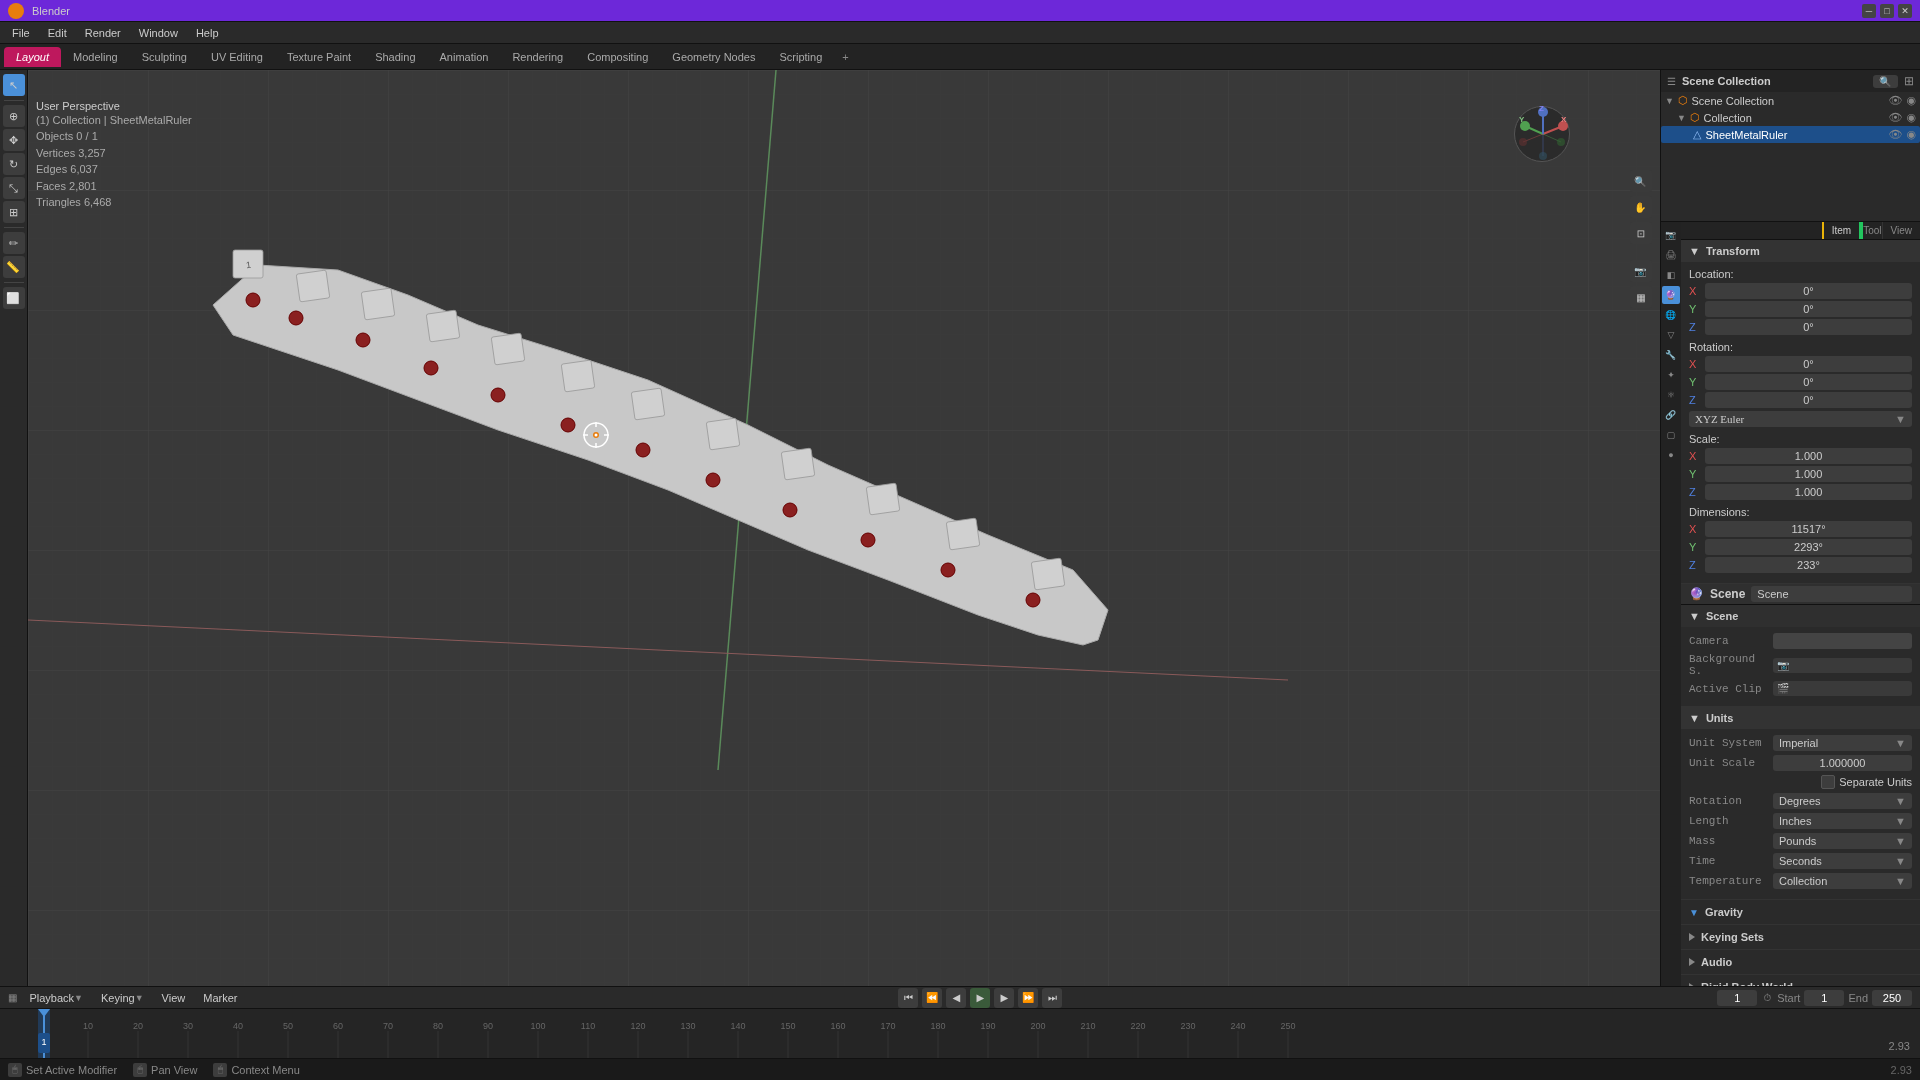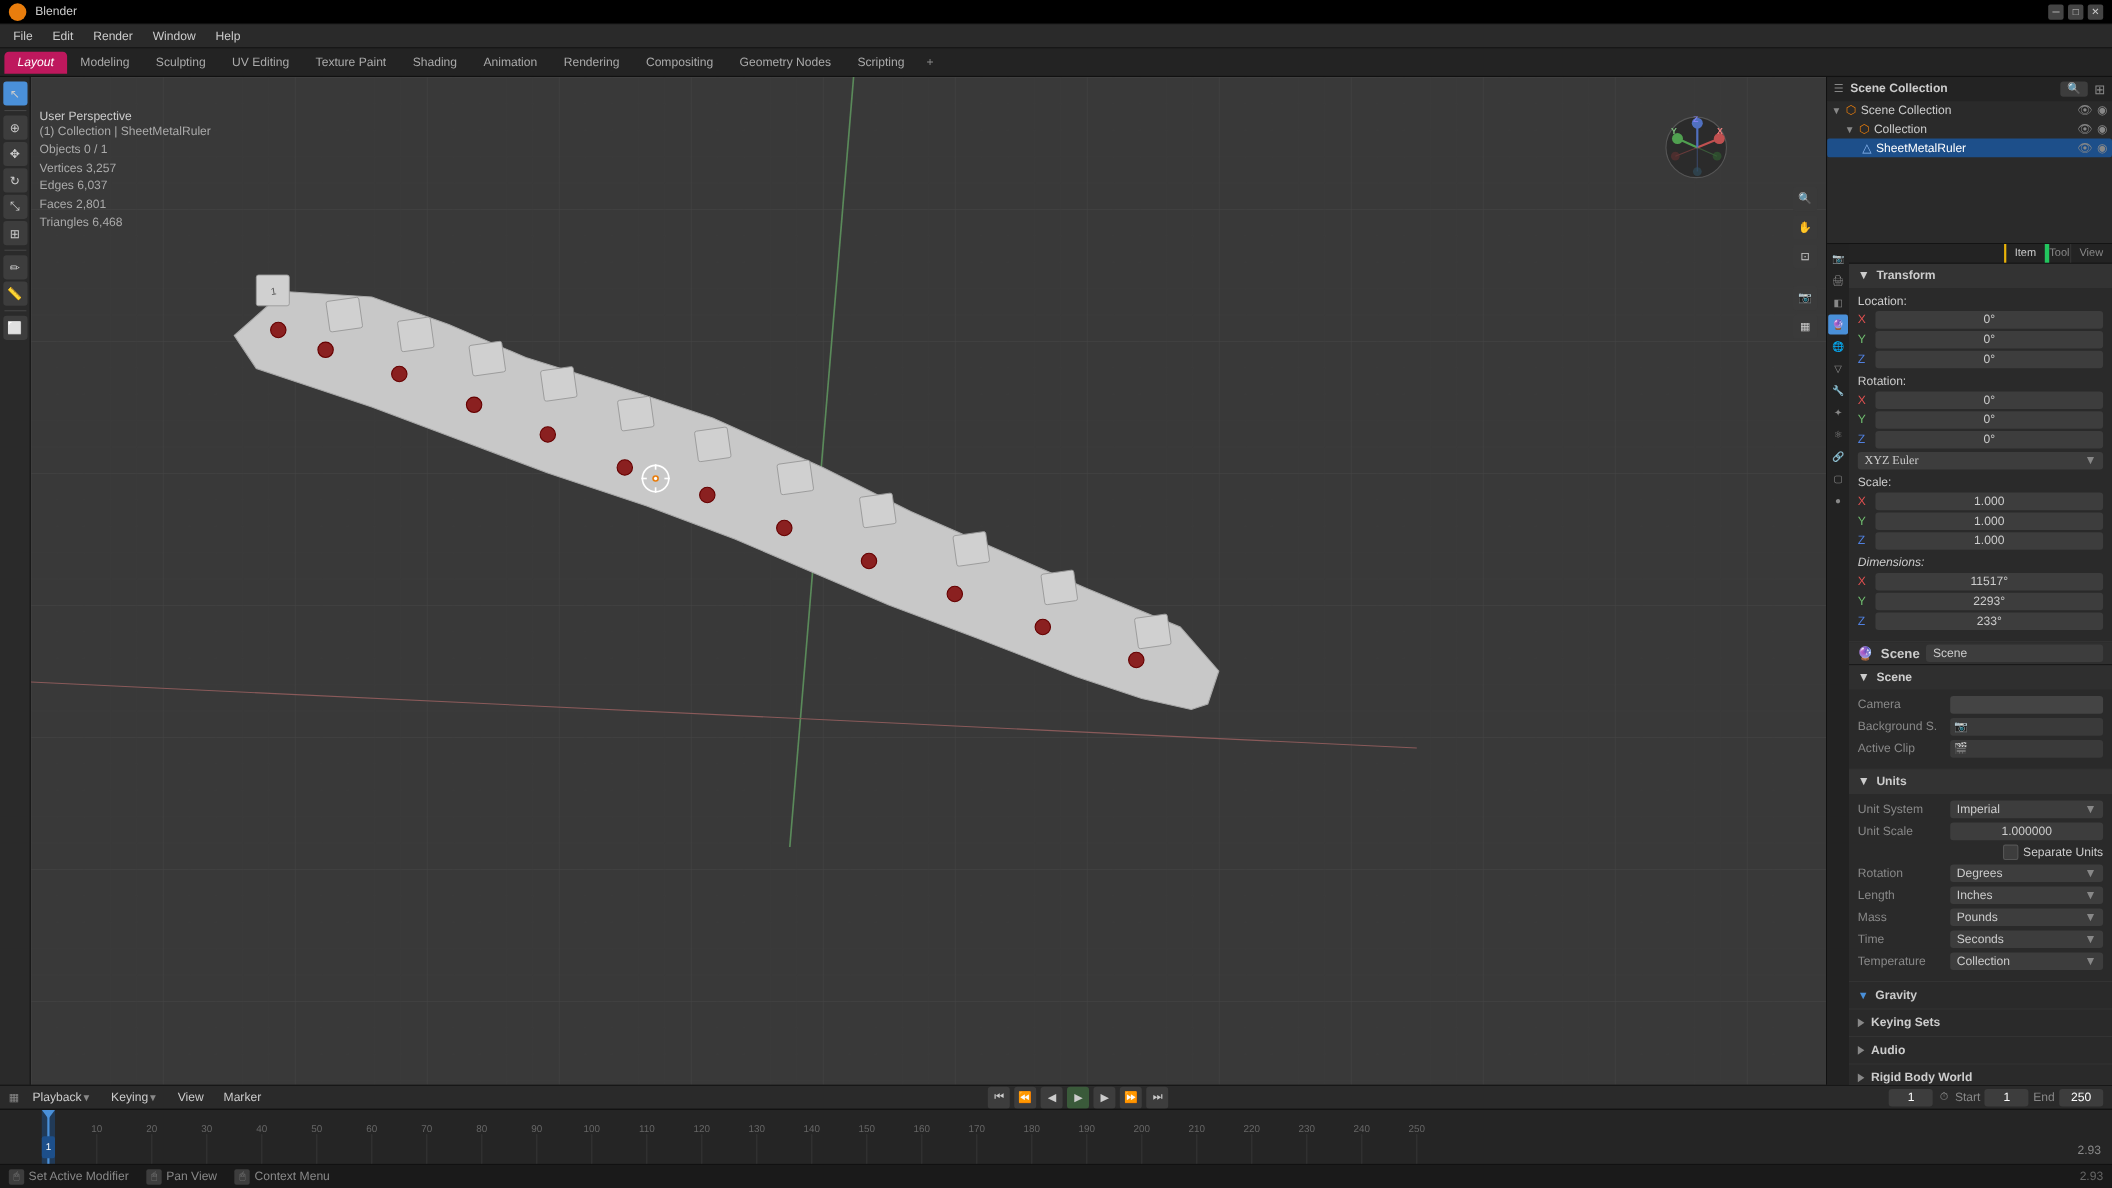--- a/index.html
+++ b/index.html
@@ -10,21 +10,21 @@
       font-size: 11px;
       width: 1920px;
       height: 1080px;
       overflow: hidden;
       position: relative;
     }
 
     
     #title-bar {
       height: 22px;
-      background: #000000;
+      background: #6d28d9;
       display: flex;
       align-items: center;
       padding: 0 8px;
       gap: 8px;
       border-bottom: 1px solid #111;
     }
     #title-bar .app-icon {
       width: 16px; height: 16px;
       background: #e87d0d;
       border-radius: 50%;
@@ -261,20 +261,21 @@
       display: flex;
       align-items: center;
       margin-bottom: 4px;
       gap: 4px;
     }
     .prop-label {
       color: #888;
       width: 80px;
       flex-shrink: 0;
       font-size: 11px;
+      font-family: Liberation Mono, monospace;
     }
     .prop-value {
       flex: 1;
       background: #3d3d3d;
       border-radius: 3px;
       padding: 2px 6px;
       font-size: 11px;
       color: #ccc;
       text-align: center;
     }
@@ -845,21 +846,21 @@
                   <div class="xyz-input">1.000</div>
                 </div>
                 <div class="xyz-row">
                   <span class="xyz-label z">Z</span>
                   <div class="xyz-input">1.000</div>
                 </div>
               </div>
             </div>
 
             <div style="margin-bottom:4px;">
-              <div style="color:#ccc;font-size:11px;margin-bottom:3px;font-style:italic;">Dimensions:</div>
+              <div style="color:#ccc;font-size:11px;margin-bottom:3px;">Dimensions:</div>
               <div class="xyz-group">
                 <div class="xyz-row">
                   <span class="xyz-label x">X</span>
                   <div class="xyz-input">11517°</div>
                 </div>
                 <div class="xyz-row">
                   <span class="xyz-label y">Y</span>
                   <div class="xyz-input">2293°</div>
                 </div>
                 <div class="xyz-row">

